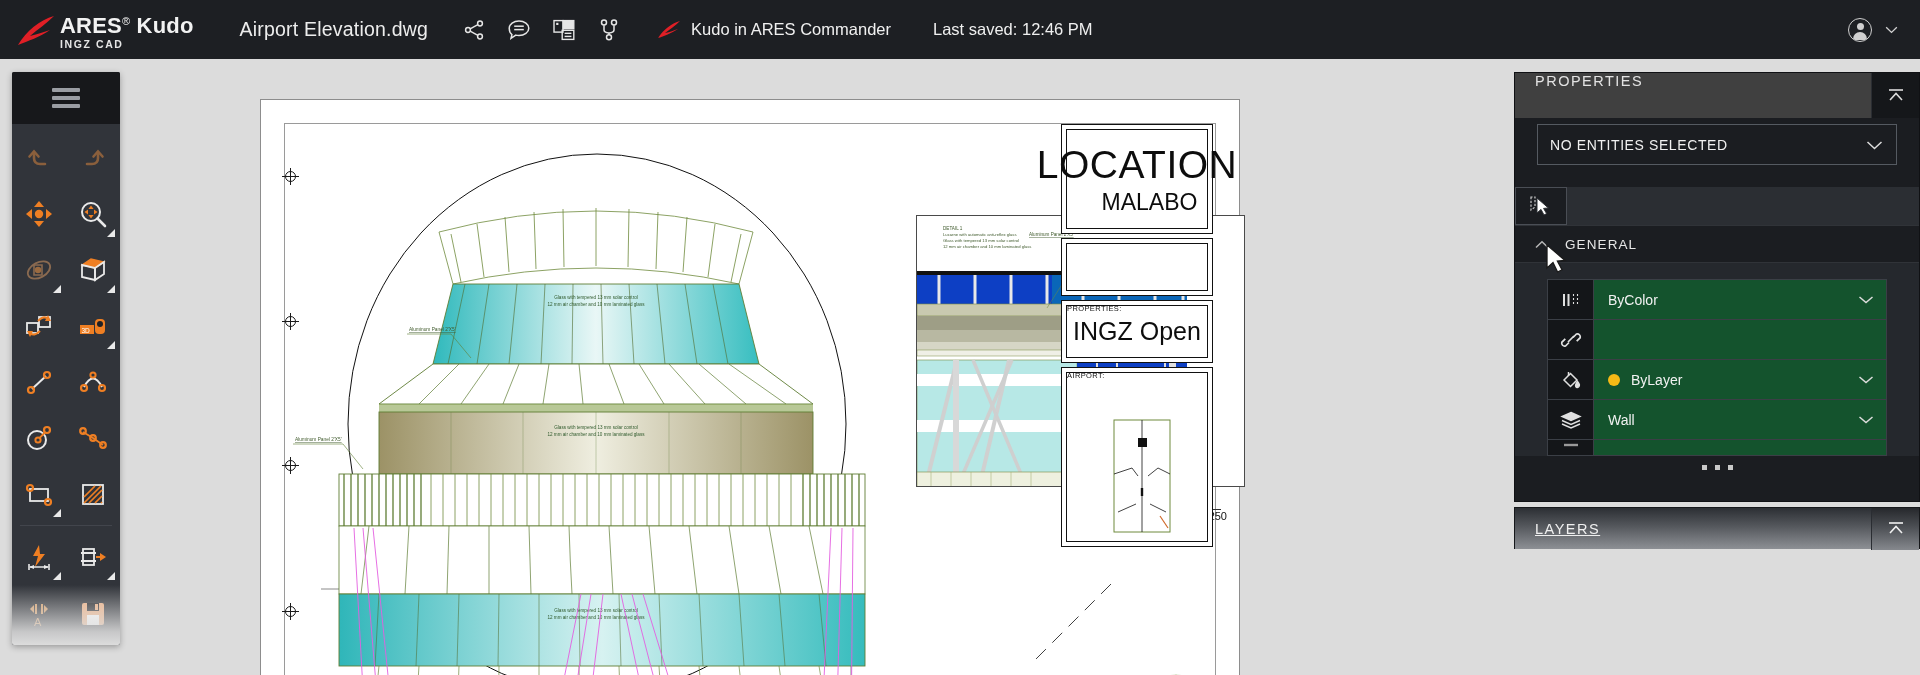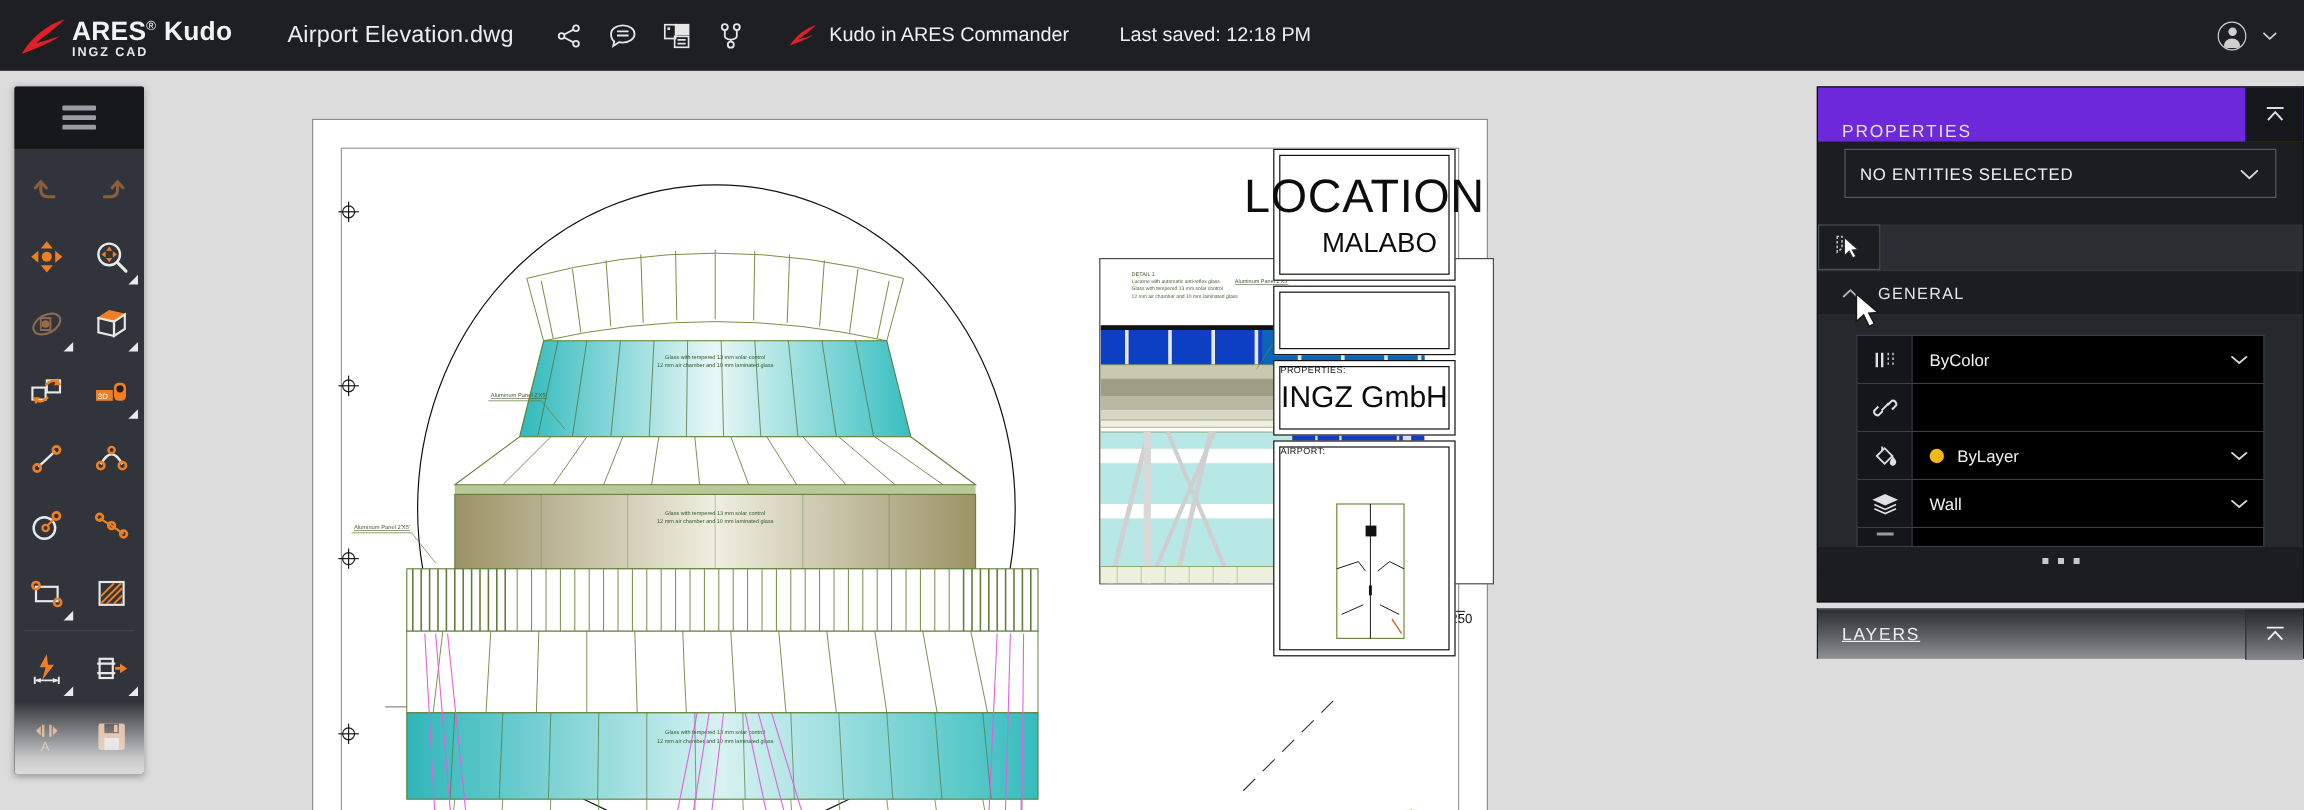--- a/index.html
+++ b/index.html
@@ -111,21 +111,21 @@
   .scale-note .t2 { font-size:11px; text-align:right; }
   .scale-rule { border-top:1.2px solid #333; width:122px; margin-top:1px;}
 
   
   .dock { position:absolute; right:0; top:59px; width:406px; height:616px; z-index:35; }
 
   .panel { position:absolute; left:0; width:406px; background:#dcdcdc; }
   .panel-body { background:#1b1d21; border:1px solid #101114; }
 
   .pnl-head {
-    height:45px; display:flex; align-items:flex-end; position:relative; background:#6d28d9;
+    height:45px; display:flex; align-items:flex-start; position:relative; background:#404040;
   }
   .pnl-title { font-size:14.5px; letter-spacing:1.5px; color:#e3e3e3; margin-left:20px; }
   .collapse-btn {
     position:absolute; right:0; top:0; width:48px; height:45px;
     background:#15171a; border-left:1px solid #2a2d32;
     display:flex; align-items:center; justify-content:center; cursor:pointer;
   }
 
   .sel-wrap { padding:6px 22px 22px 22px; }
   .sel-box {
@@ -149,21 +149,21 @@
   .grp-head .gt { font-size:13.5px; letter-spacing:1.1px; color:#e6e6e6; margin-left:16px;text-align:center;}
 
   .prop-list { background:#25282d; padding:16px 32px 0 32px; }
   .prop-tbl { border:1px solid #3b3f46; border-bottom:none; }
   .prow { display:flex; height:40px; border-bottom:1px solid #3b3f46; }
   .pico {
     width:46px; display:flex; align-items:center; justify-content:center;
     border-right:1px solid #3b3f46; background:#141619;
   }
   .pval {
-    flex:1; background:#000000; display:flex; align-items:center;
+    flex:1; background:#14532d; display:flex; align-items:center;
     padding:0 12px 0 14px; cursor:pointer;
   }
   .pval .txt { font-size:14px; color:#f2f2f2; flex:1; }
   .swatch { width:12px;height:12px;border-radius:50%; margin-right:11px; display:inline-block;}
   .dots { height:22px; display:flex; align-items:center; justify-content:center; gap:8px; background:#1b1d21;}
   .dots i { width:5px;height:5px;background:#c9c9c9;display:block;}
 
   .layers-head {
     height:42px; position:relative; display:flex; align-items:center;
     background:linear-gradient(to bottom,#2c2f34 0%, #55585d 45%, #8d9095 100%);
@@ -238,21 +238,21 @@
 
     <div class="open-cmd">
       <div class="mini-swoosh">
         <svg width="24" height="20" viewBox="0 0 24 20">
           <path d="M1 18 C7 9 15 3 23 1 C18 6 13 9 8 13 C13 12 17 10.5 21 9 C14 13.5 7 16 1 18 Z" fill="#e01f26"></path>
         </svg>
       </div>
       <span>Kudo in ARES Commander</span>
     </div>
 
-    <div class="last-saved">Last saved: 12:18 PM</div>
+    <div class="last-saved">Last saved: 12:46 PM</div>
 
     <div class="acct">
       <div class="acct-circle">
         <div class="acct-head"></div>
           <div class="acct-body"></div>
       </div>
       <svg class="chev-dn" viewBox="0 0 14 9" fill="none" stroke="#d2d2d2" stroke-width="1.5">
         <polyline points="1,1.5 7,7.2 13,1.5"></polyline>
       </svg>
     </div>
@@ -590,21 +590,21 @@
           <div class="tb-malabo">MALABO</div>
         </div>
       </div>
 
       <div class="tblock" style="left:800px;top:138px;width:152px;height:58px;">
         <div style="position:absolute;left:4px;top:4px;right:4px;bottom:4px;border:1px solid #111;"></div>
       </div>
 
       <div class="tblock" style="left:800px;top:200px;width:152px;height:63px;">
         <div style="position:absolute;left:4px;top:4px;right:4px;bottom:4px;border:1px solid #111;display:flex;align-items:center;justify-content:center;">
-          <div class="tb-ingz">INGZ GmbH</div>
+          <div class="tb-ingz">INGZ Open</div>
         </div>
         <div class="lbl">PROPERTIES:</div>
       </div>
 
       <div class="tblock" style="left:800px;top:267px;width:152px;height:180px;">
         <div style="position:absolute;left:4px;top:4px;right:4px;bottom:4px;border:1px solid #111;"></div>
         <div class="lbl">AIRPORT:</div>
         <svg style="position:absolute;left:46px;top:48px;" width="70" height="120" viewBox="0 0 70 120">
           <rect x="6" y="4" width="56" height="112" fill="none" stroke="#6f8a3c" stroke-width="1"></rect>
           <line x1="34" y1="4" x2="34" y2="116" stroke="#111" stroke-width="0.8"></line>

